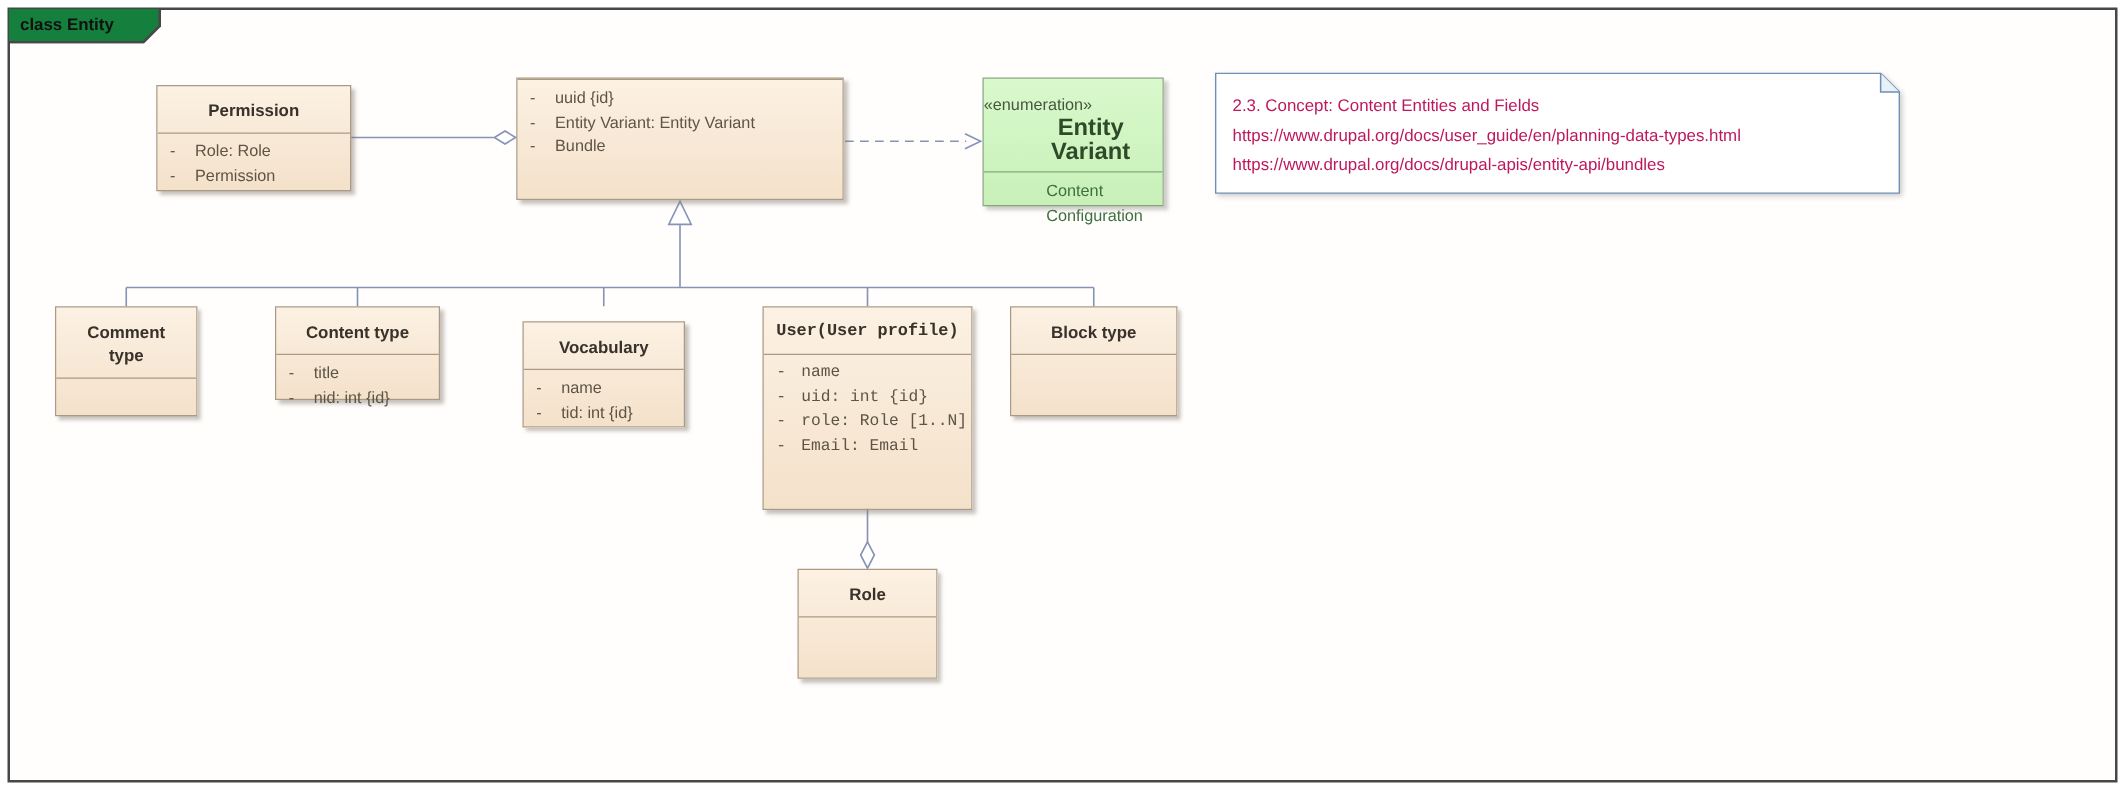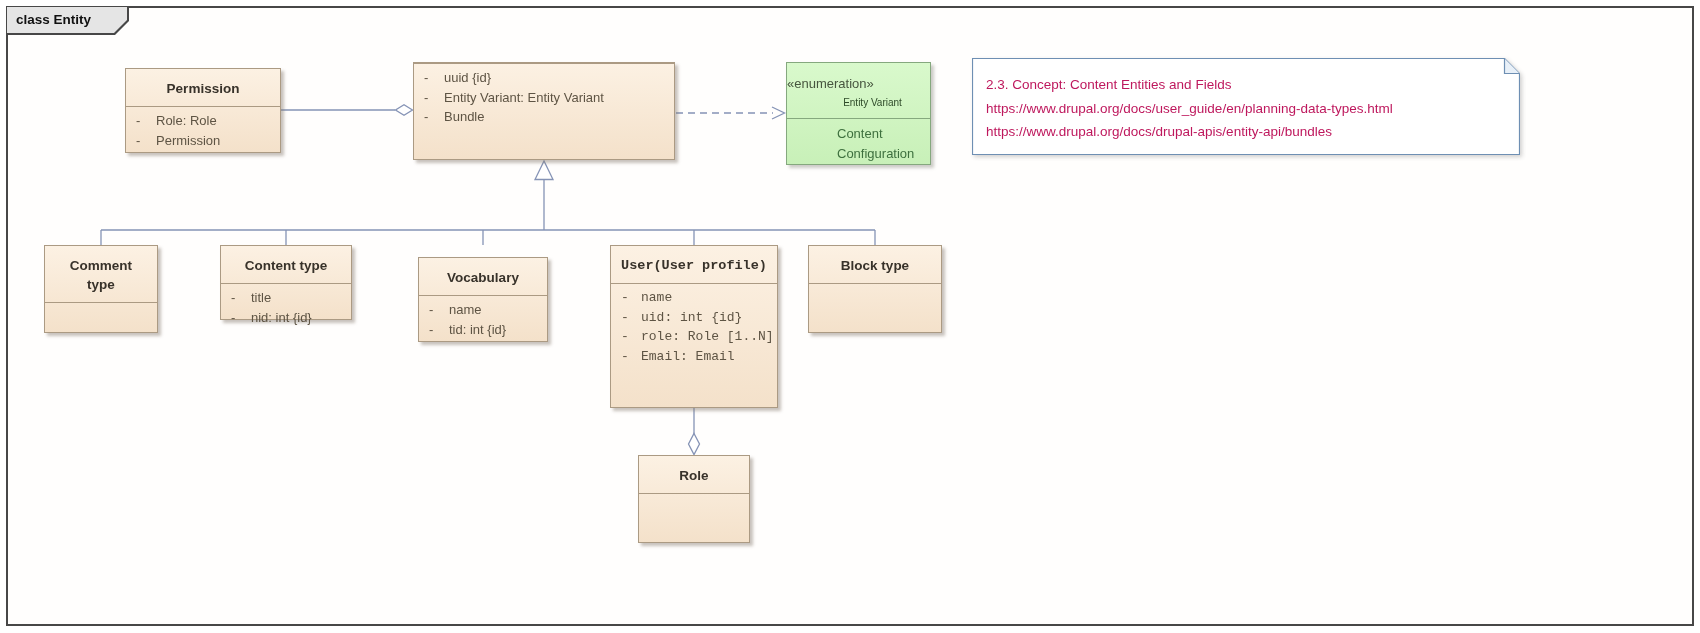--- a/index.html
+++ b/index.html
@@ -18,21 +18,21 @@
     border: 2px solid #474747; background: #fffefd;
   }
   .tab-outer {
     position: absolute; left: 7px; top: 7px; width: 122px; height: 28px;
     background: #474747;
     clip-path: polygon(0 0, 100% 0, 100% 50%, calc(100% - 14px) 100%, 0 100%);
     z-index: 5;
   }
   .tab-inner {
     position: absolute; left: 0; top: 0; right: 2px; bottom: 2px;
-    background: #e5e5e5;
+    background: #15803d;
     clip-path: polygon(0 0, 100% 0, 100% 50%, calc(100% - 13px) 100%, 0 100%);
     font-weight: bold; font-size: 13.5px; color: #111;
     line-height: 26px; padding-left: 9px; white-space: nowrap;
   }
 
   
   svg.connectors { position: absolute; left: 0; top: 0; width: 1700px; height: 633px; z-index: 1; }
   .conn { stroke: #8593B5; stroke-width: 1.3; fill: none; }
   .conn-fill { stroke: #8593B5; stroke-width: 1.3; fill: #ffffff; }
 
@@ -56,21 +56,21 @@
 
   
   .uml-enum {
     position: absolute; z-index: 2;
     border: 1px solid #85A87E;
     background: linear-gradient(#D9F9CC, #C8F0B8);
     box-shadow: 3px 3px 3px rgba(130, 130, 120, 0.4);
     font-size: 13px; color: #3E703E;
   }
   .enum-stereotype { text-align: left; color: #47563F; line-height: 18px; padding-top: 12px; }
-  .enum-name { text-align: center; font-weight: normal; color: #2E4A29; font-size: 10px; line-height: 19px; padding-bottom: 6px; margin-left: 28px; }
+  .enum-name { text-align: center; font-weight: bold; color: #2E4A29; font-size: 19px; line-height: 19px; padding-bottom: 6px; margin-left: 28px; }
   .enum-sep { border-top: 1px solid #85A87E; height: 0; }
   .enum-values { padding: 5px 6px 4px 50px; }
   .enum-values div { line-height: 19.5px; }
 
   
   .note { position: absolute; z-index: 2; }
   .note svg { position: absolute; left: 0; top: 0; filter: drop-shadow(2px 2px 2px rgba(150,150,150,0.45)); }
   .note-text { position: relative; padding: 15px 0 0 14px; font-size: 13.5px; color: #be185d; }
   .note-text div { line-height: 23.5px; white-space: nowrap; }
 </style>

